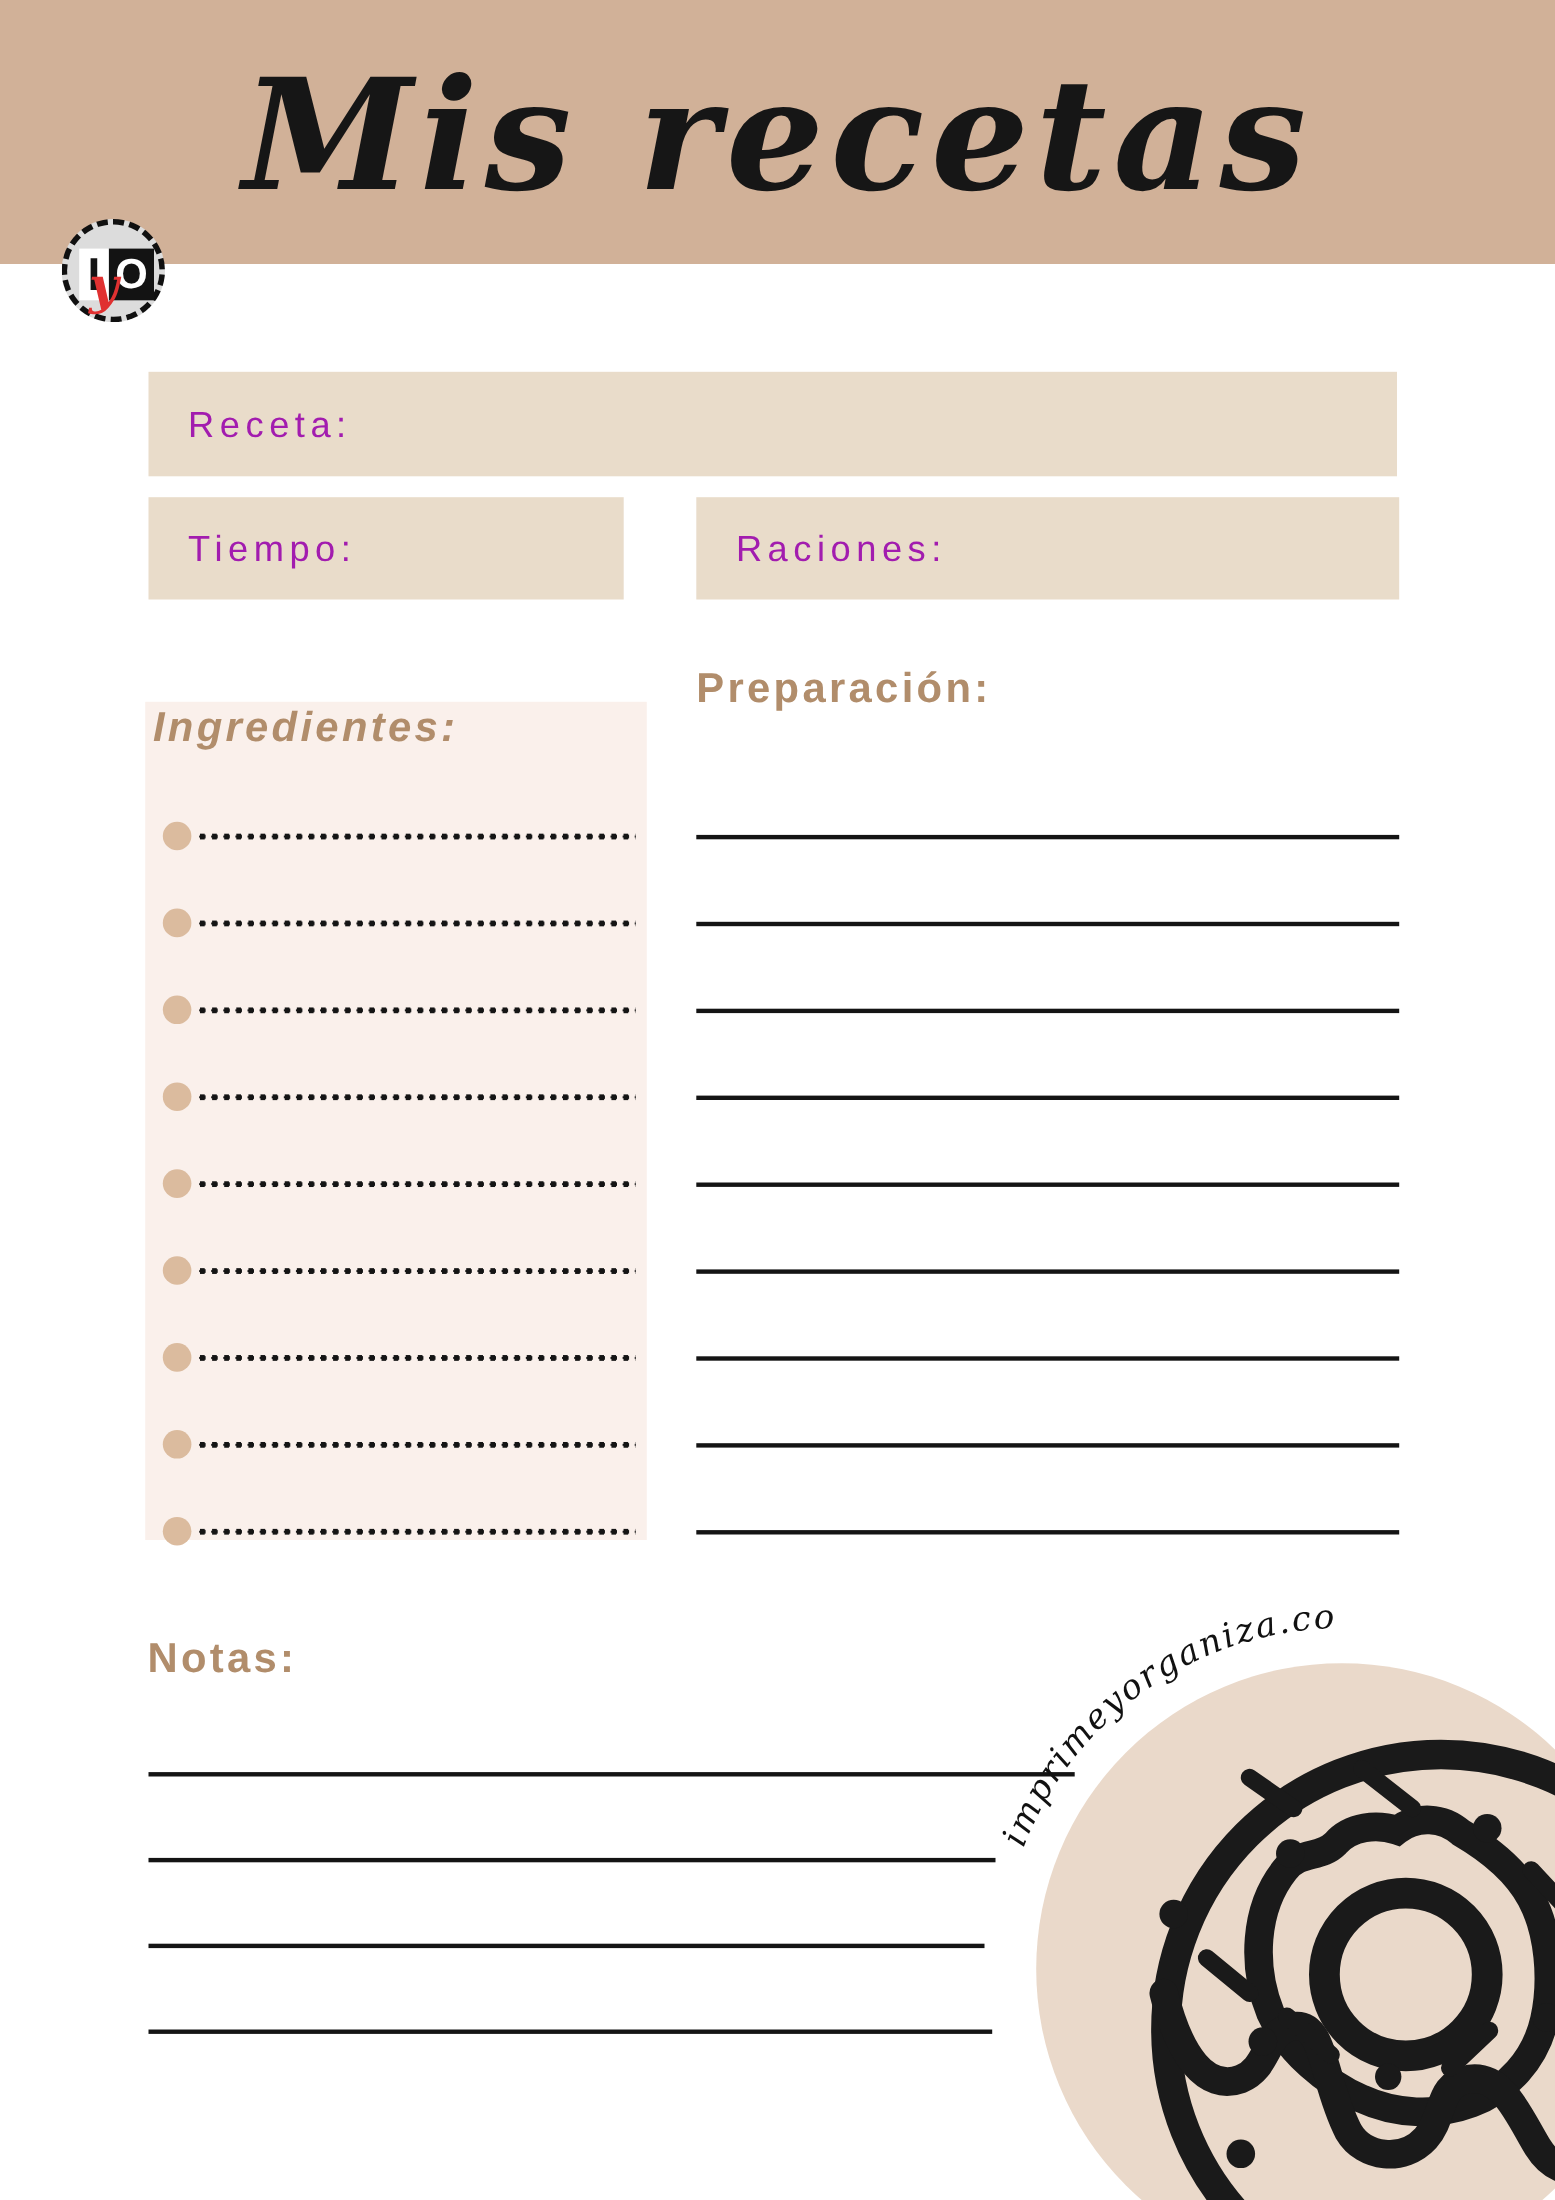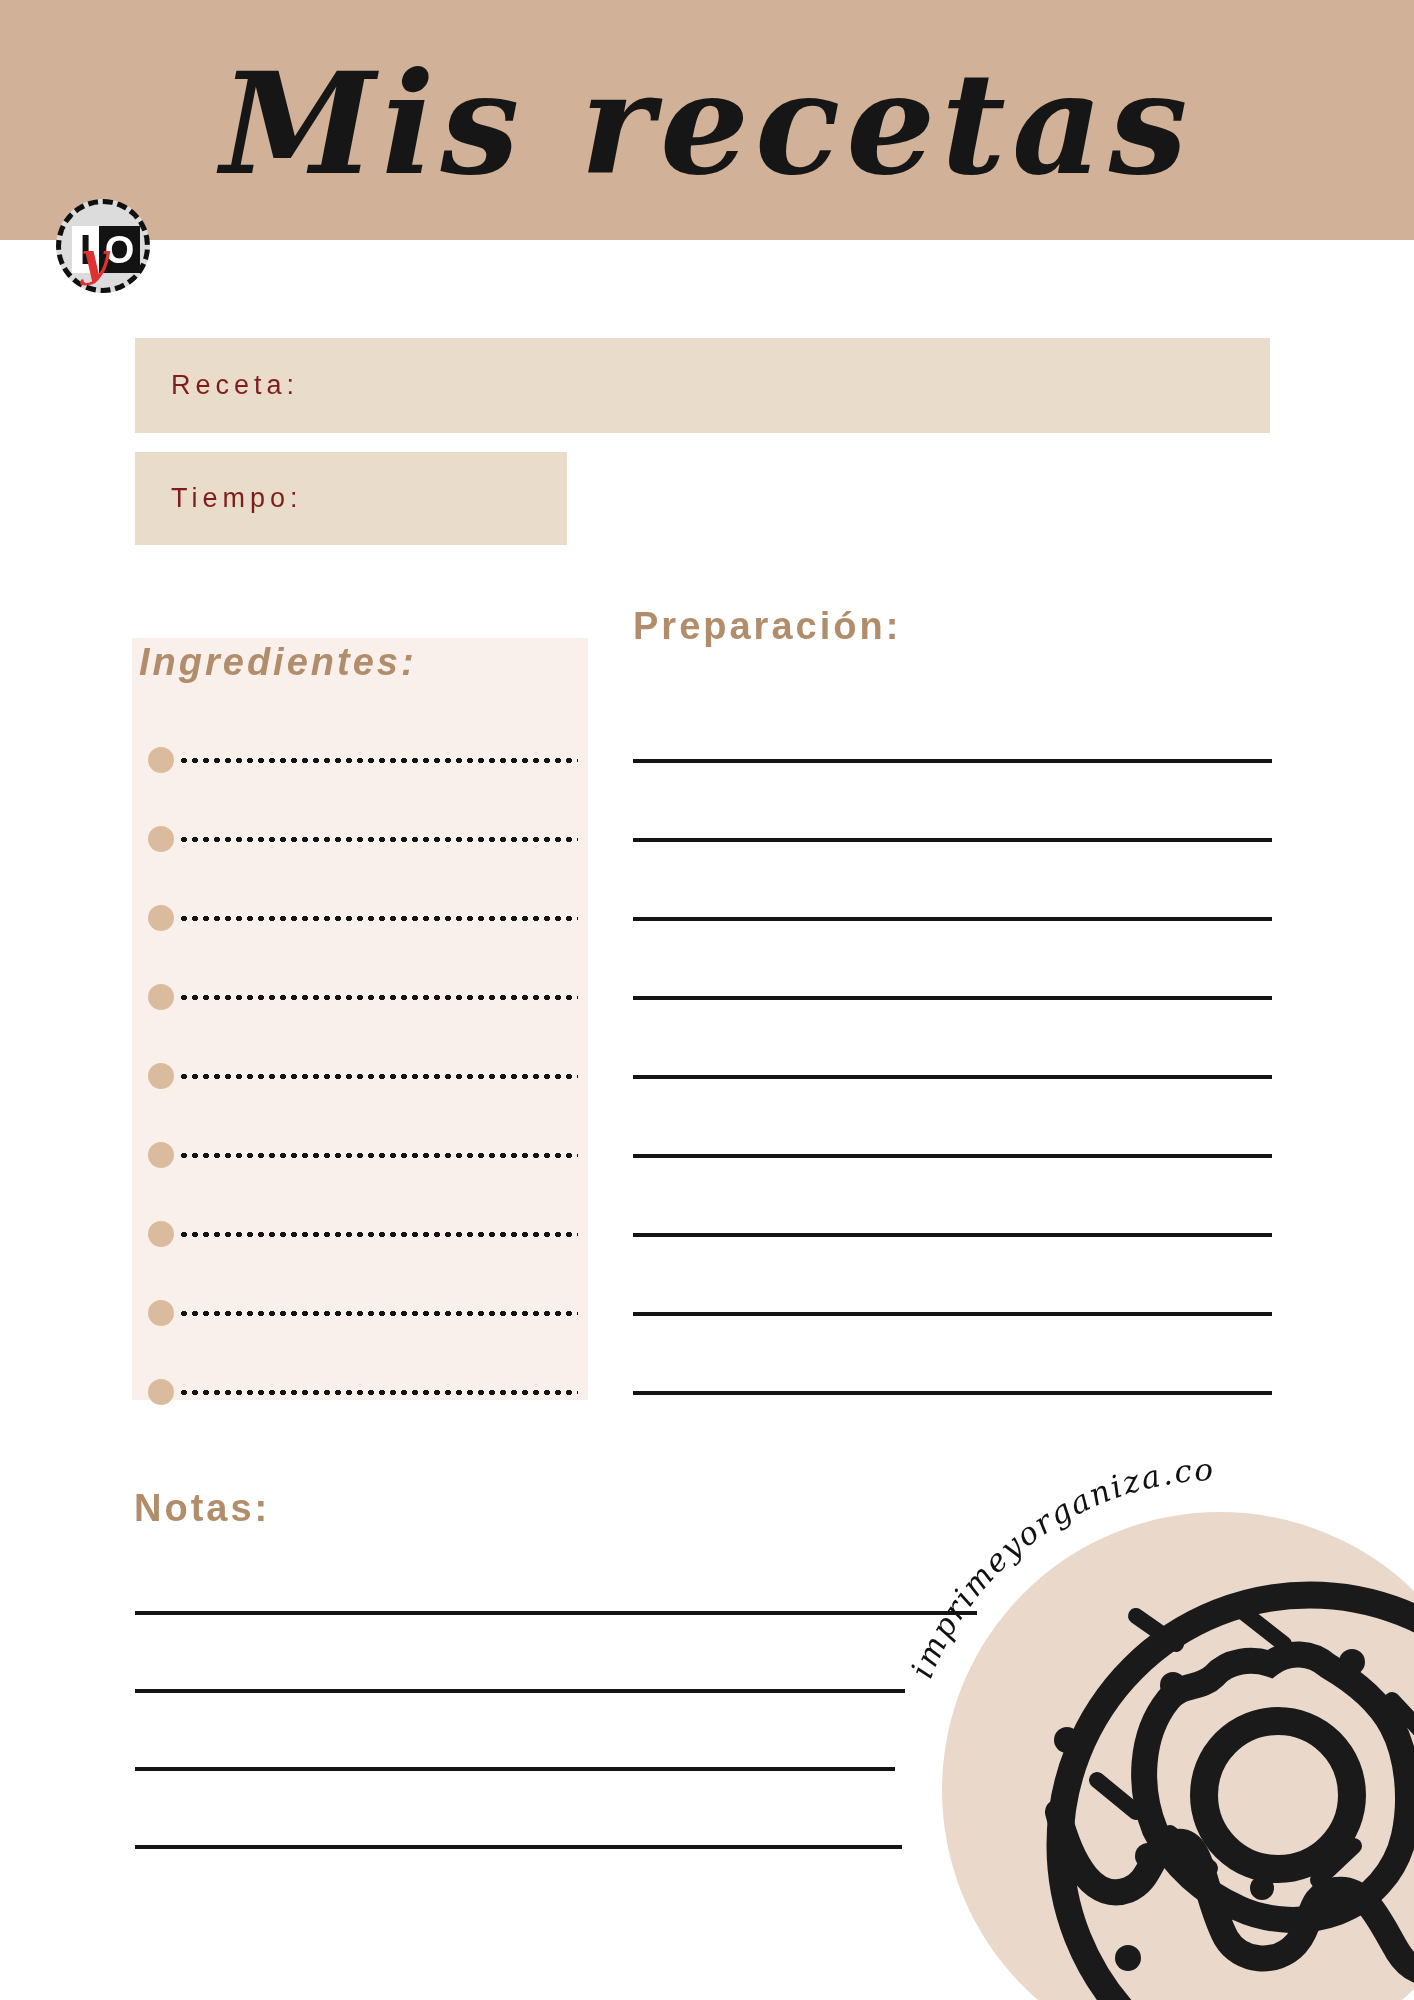--- a/index.html
+++ b/index.html
@@ -48,21 +48,21 @@
   }
   
   .field{
     position:absolute; background:var(--c-field_box,#e9dcca);
     display:flex; align-items:center; padding-left:36px; box-sizing:border-box;
   }
   .field-receta{ left:135px; top:338px; width:1135px; height:95px; }
   .field-tiempo{ left:135px; top:452px; width:432px;  height:93px; }
   .field-raciones{ left:633px; top:452px; width:639px; height:93px; }
   .field-label{
-    font-size:27px; letter-spacing:5px; color:#7f1d1d; white-space:nowrap;text-align:right;
+    font-size:33px; letter-spacing:5px; color:#a21caf; white-space:nowrap;text-align:right;
   }
   .field-value{ font-size:33px; margin-left:18px; color:#1c1c1c; }
   
   .panel{
     position:absolute; left:132px; top:638px; width:456px; height:762px;
     background:var(--c-panel,#faf0eb);
   }
   .sec{
     position:absolute; margin:0; font-weight:700; font-size:38px;
     letter-spacing:3px; color:var(--c-accent,#b18d6b); line-height:1.1;
@@ -120,20 +120,24 @@
     <span class="logo-o">O</span>
     <span class="logo-y">y</span>
   </div>
 
   <div class="field field-receta">
     <span class="field-label">Receta:</span>
     <span class="field-value"></span>
   </div>
   <div class="field field-tiempo">
     <span class="field-label">Tiempo:</span>
+    <span class="field-value"></span>
+  </div>
+  <div class="field field-raciones">
+    <span class="field-label">Raciones:</span>
     <span class="field-value"></span>
   </div>
 
   <div class="panel"></div>
   <h2 class="sec sec-ing">Ingredientes:</h2>
   <div id="ingredient-rows">
       <div class="ing-row" style="--i: 0;">
         <span class="bullet"></span>
         <span class="dotline"></span>
       </div>

